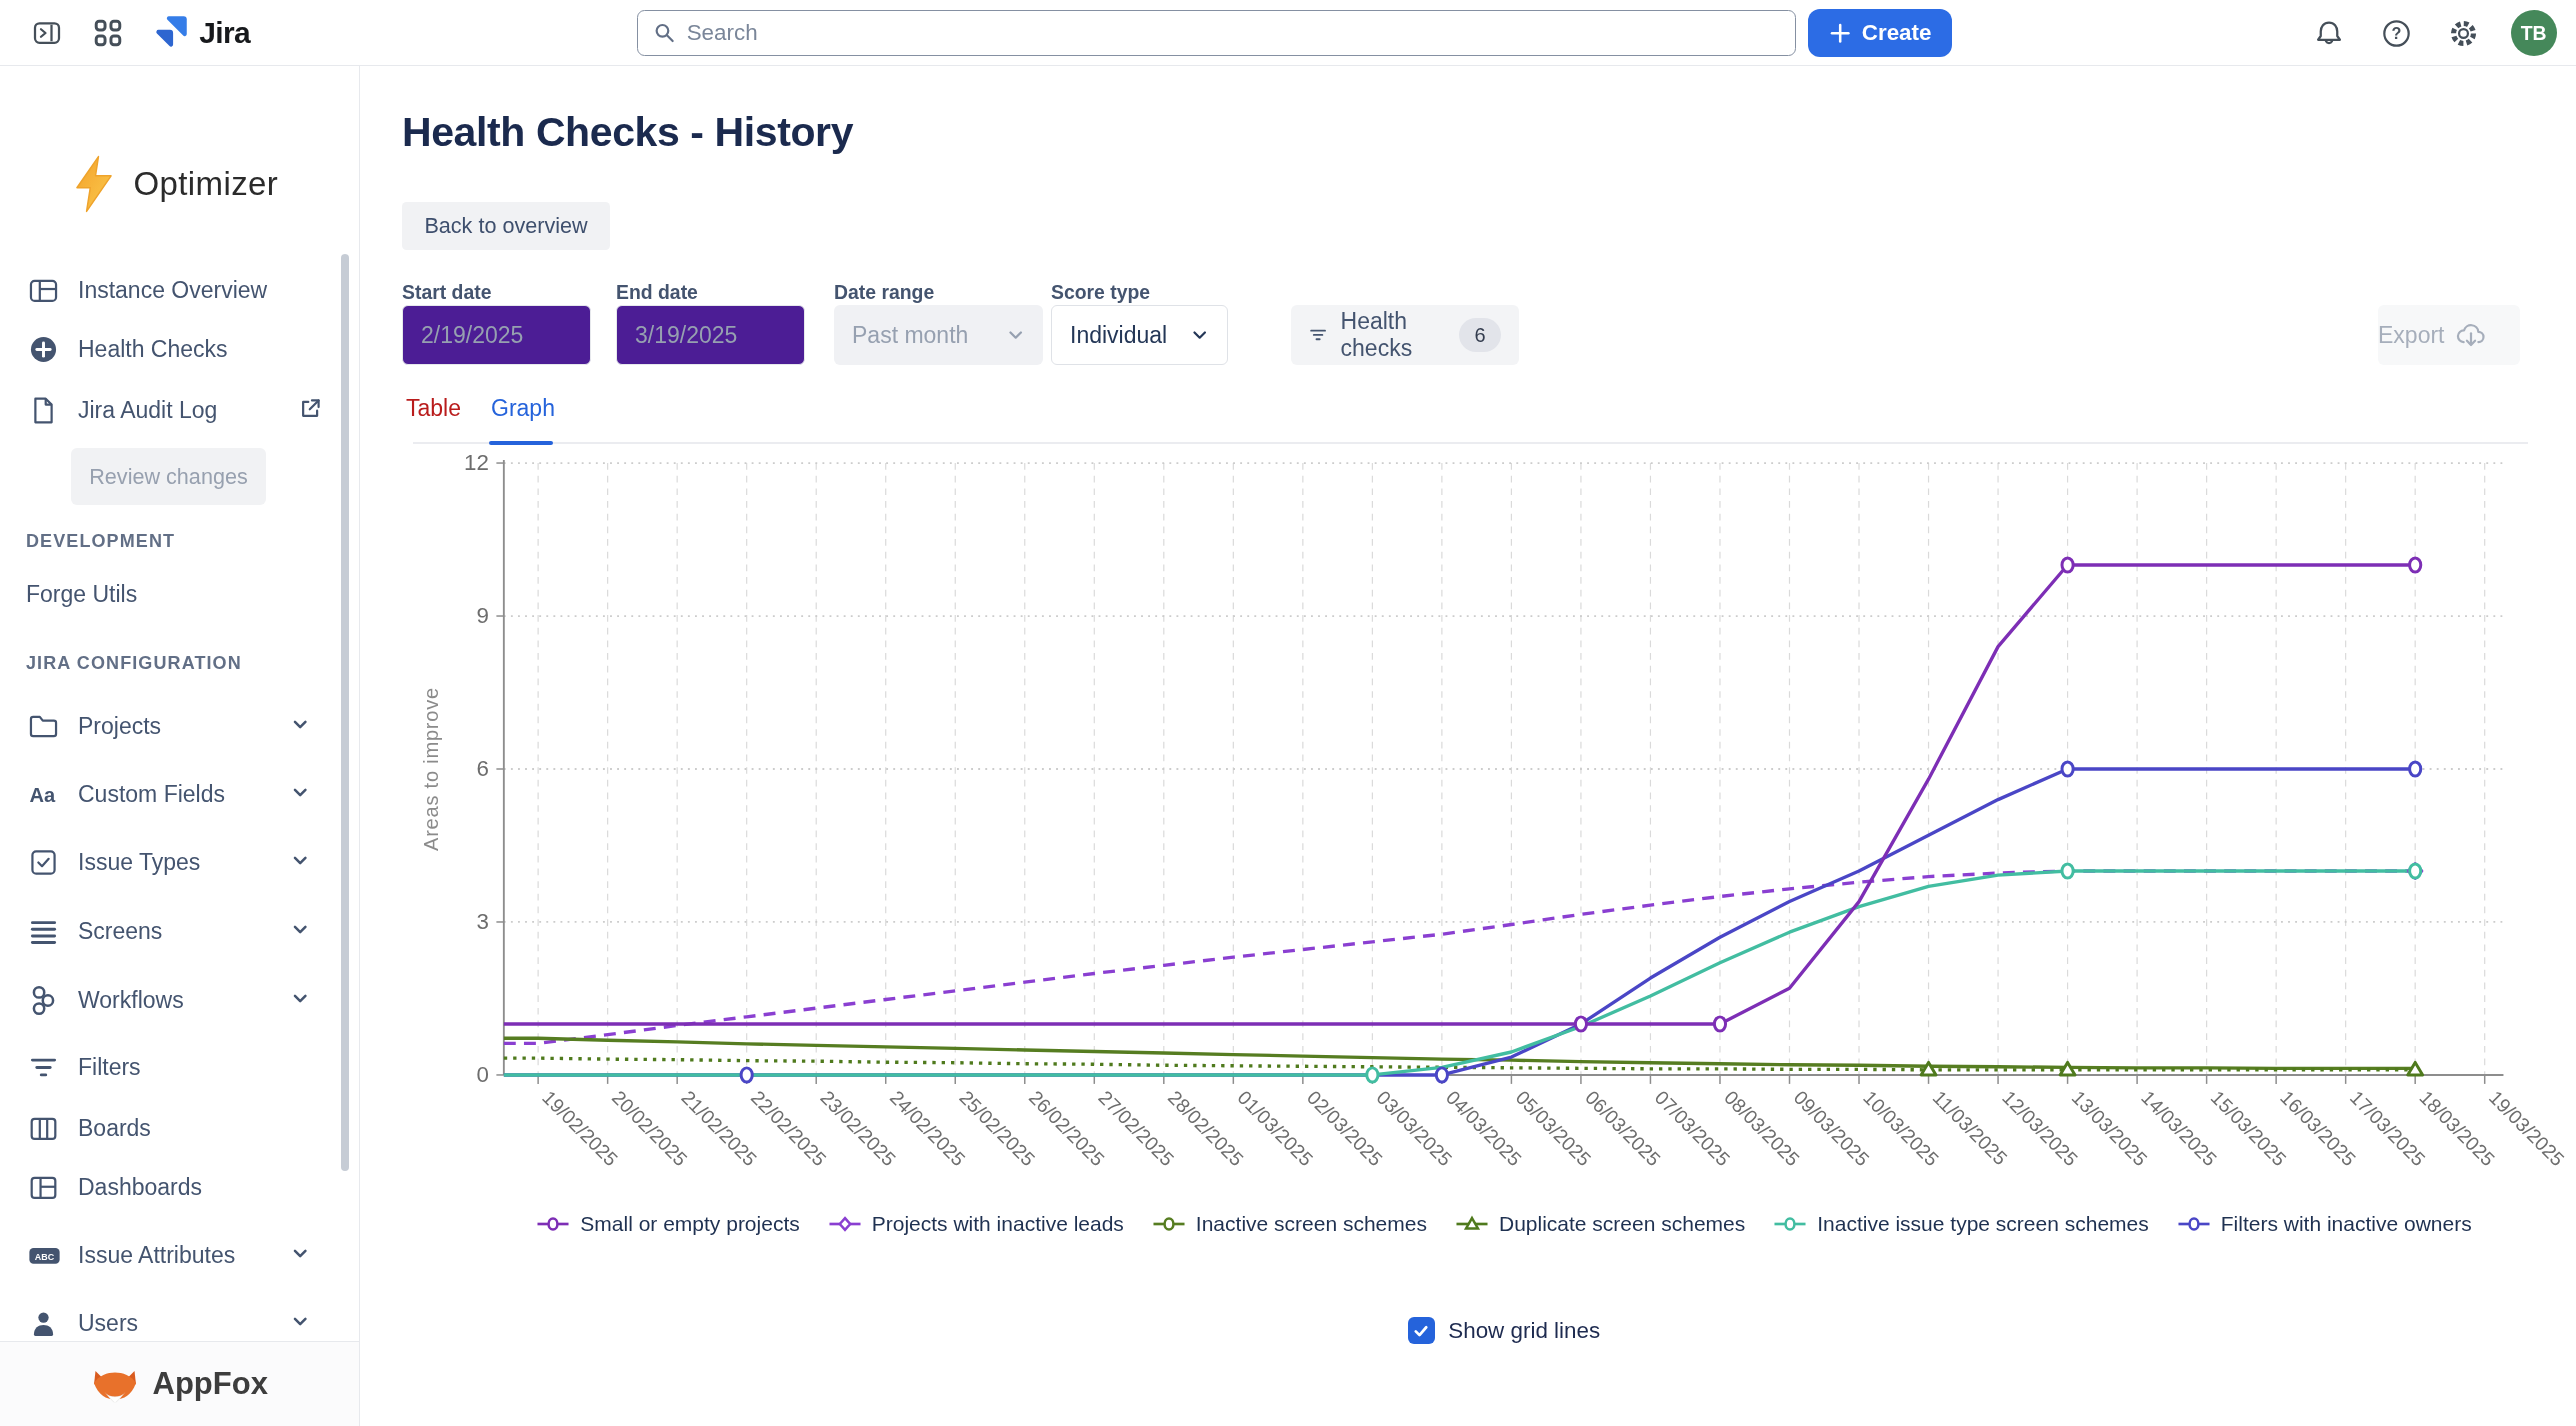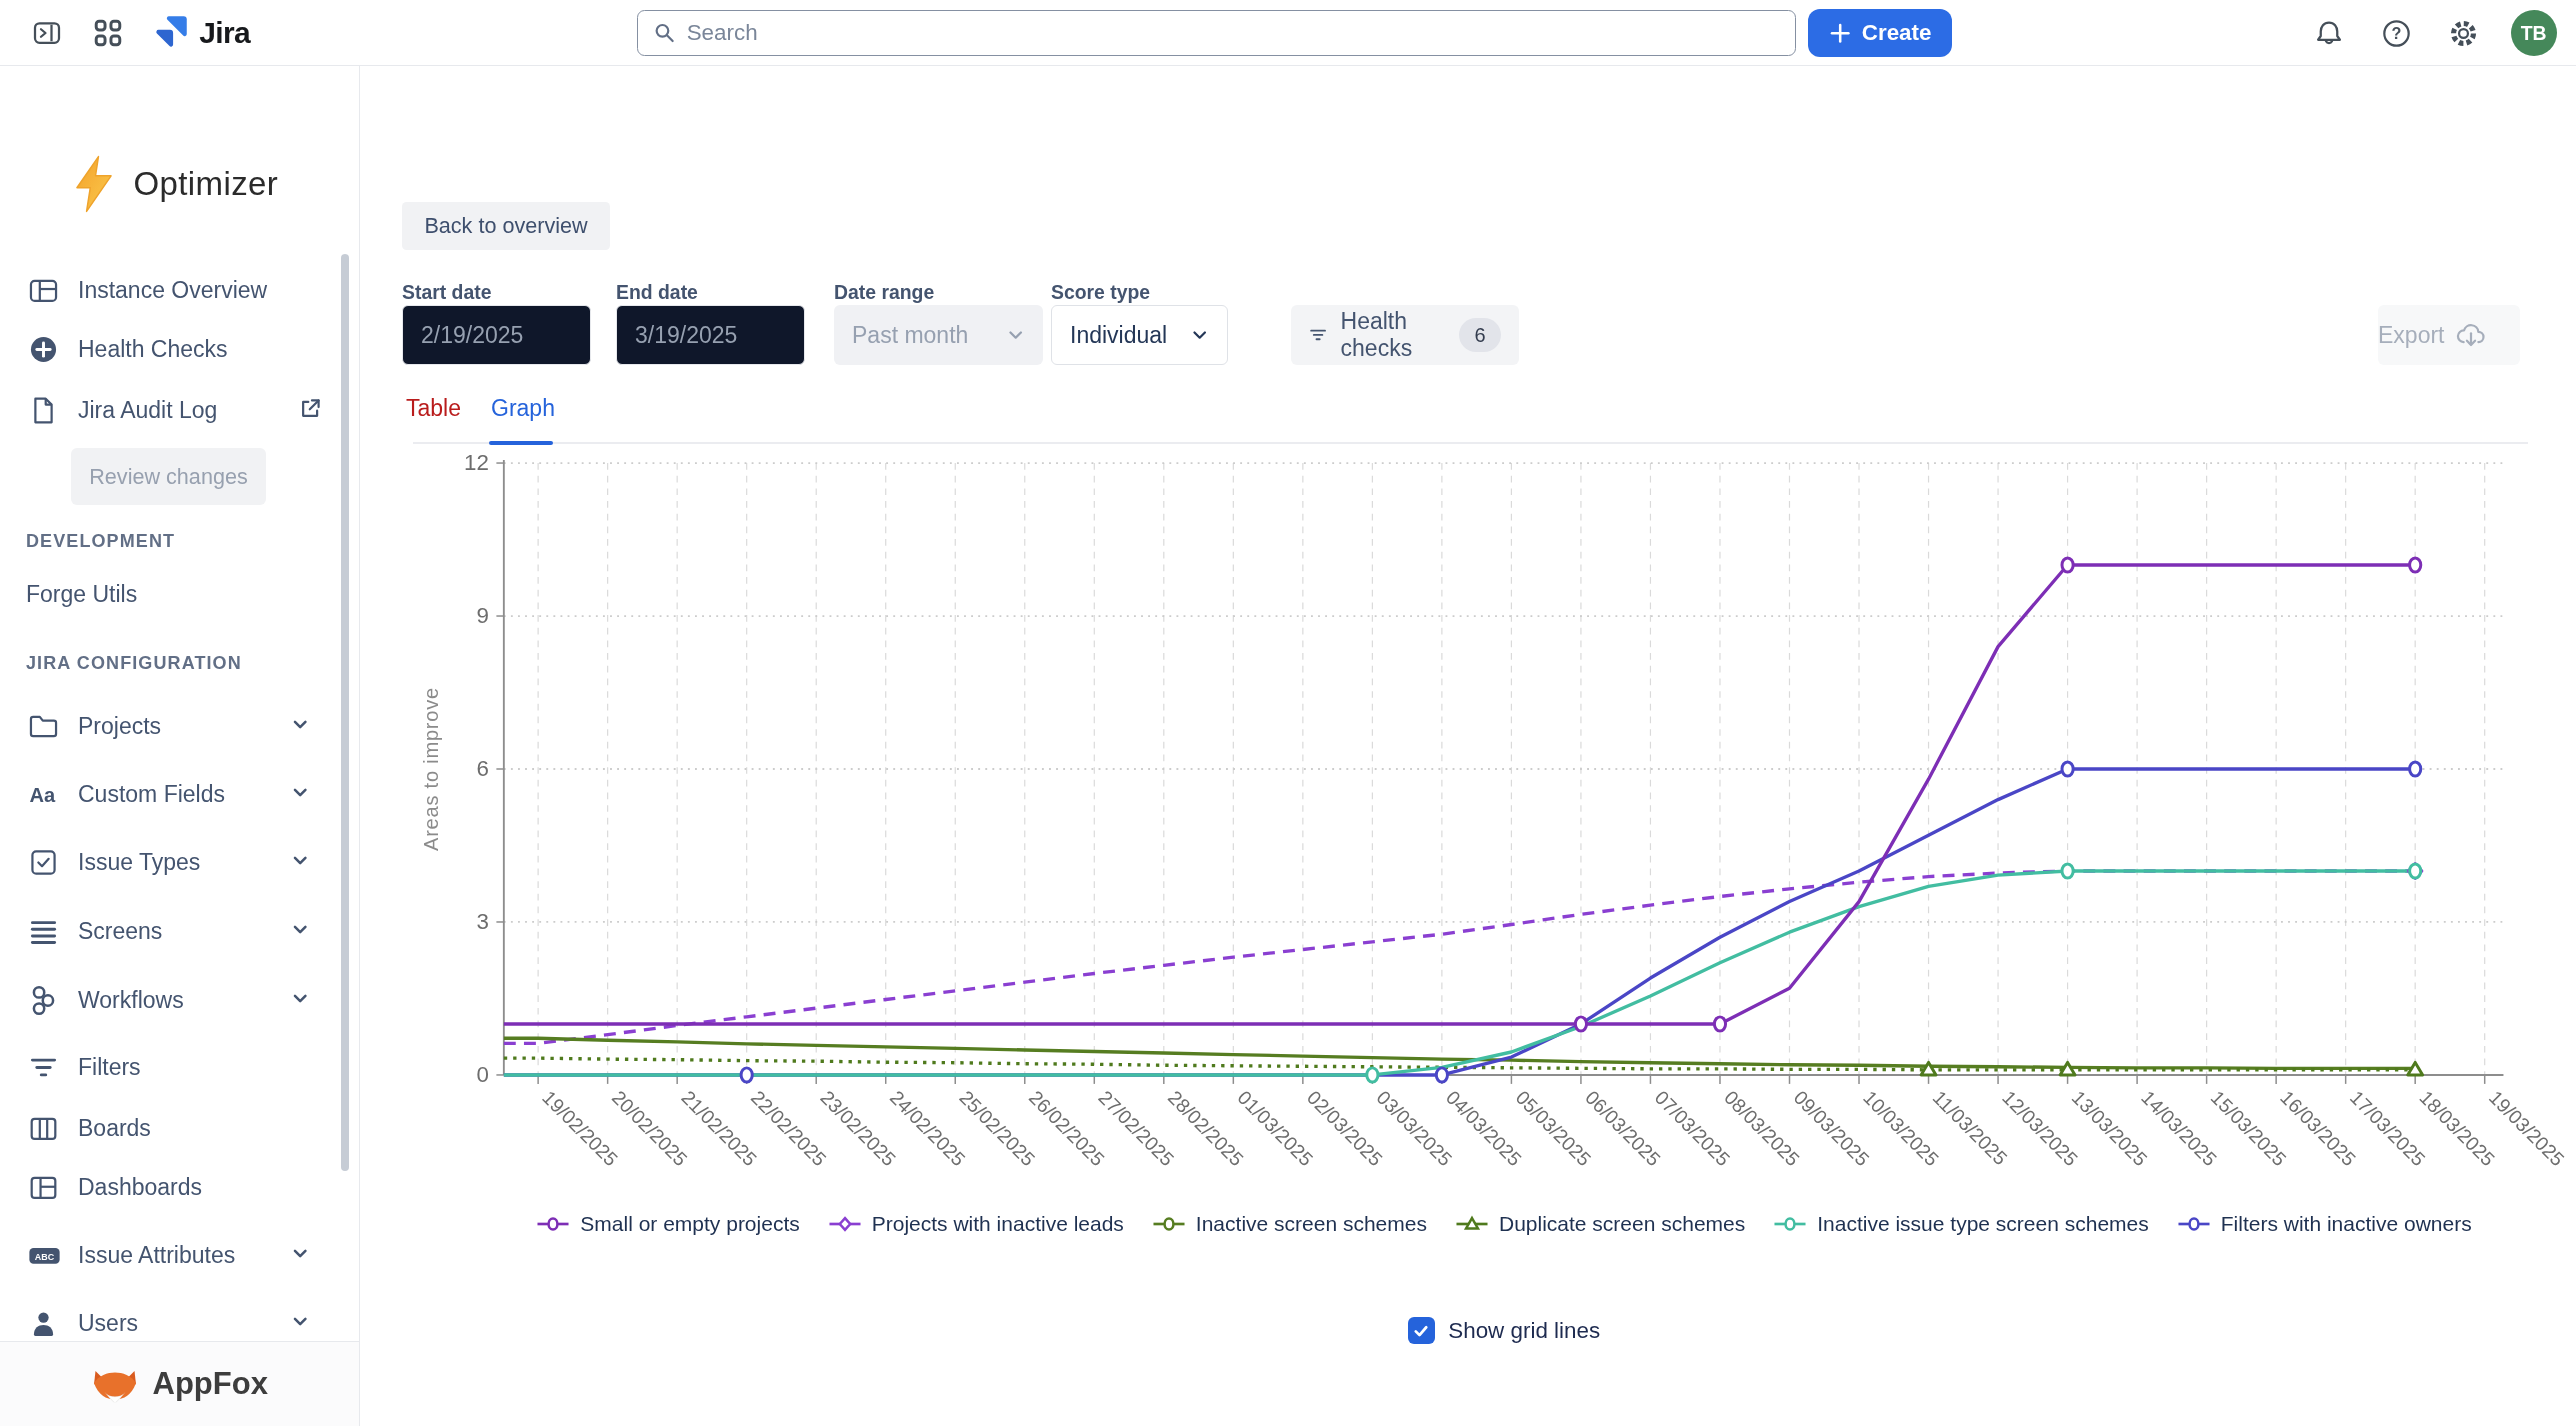--- a/index.html
+++ b/index.html
@@ -47,21 +47,21 @@
     border-top:1.5px solid #E7E9ED; display:flex; align-items:center; justify-content:center; gap:13.4px; }
   .side-footer .brand-text { font-size:31px; font-weight:600; color:#3D3D3D; }
 
   
   .page-title { position:absolute; left:42px; top:43px; font-size:41px; font-weight:700; color:#1B2A4E; letter-spacing:-0.4px; }
   .back-btn { position:absolute; left:42px; top:136px; height:48px; padding:0 22.4px; background:#F1F2F4; border:none;
     border-radius:4.5px; font-size:21.6px; color:#3E4F6D; font-weight:500; font-family:"Liberation Sans",sans-serif; cursor:pointer; }
   .f-label { position:absolute; top:215px; font-size:19.4px; font-weight:600; color:#44546F; }
   .f-box { position:absolute; top:239px; height:60px; border-radius:6px; display:flex; align-items:center;
     padding:0 18px; font-size:23px; }
-  .inputy { background:#0f172a; border:1.5px solid #E6E8EC; color:#96A0B0; }
+  .inputy { background:#4c1d95; border:1.5px solid #E6E8EC; color:#96A0B0; }
   .selecty { background:#F0F1F4; color:#96A0B0; justify-content:space-between; cursor:pointer; }
   .selecty2 { background:#fff; border:1.5px solid #DFE2E7; color:#243757; font-weight:500; justify-content:space-between; cursor:pointer; }
   .hc-btn { background:#F3F4F6; color:#44546F; font-weight:500; gap:13.4px; cursor:pointer; }
   .hc-badge { background:#E2E4EA; border-radius:745px; min-width:42px; height:34px; display:flex; align-items:center;
     justify-content:center; font-size:20px; color:#333C4E; padding:0 10.4px; }
   .export-btn { position:absolute; left:2018px; top:239px; width:142px; height:60px; background:#F7F8F9; border:none;
     border-radius:6px; font-size:23px; color:#A6AEBB; display:flex; align-items:center; justify-content:flex-start; gap:12px;
     font-family:"Liberation Sans",sans-serif; }
   .tab { position:absolute; top:329px; font-size:23px; font-weight:500; cursor:pointer; }
   .tab-divider { position:absolute; left:53px; right:48px; top:376px; height:2.2px; background:#EBECF0; }
@@ -343,20 +343,21 @@
       <path d="M58 8 L46 20 L60 26 Z" fill="#D95B1F"></path>
       <path d="M4 24 C10 14 22 10 32 10 C42 10 54 14 60 24 C54 40 44 46 32 46 C20 46 10 40 4 24 Z" fill="#E8712B"></path>
       <path d="M18 36 C24 44 40 44 46 36 L36 48 Q32 52 28 48 Z" fill="#EDEDED"></path>
       <path d="M22 40 L32 50 L42 40 C38 44 26 44 22 40 Z" fill="#fff"></path>
     </svg>
     <span class="brand-text">AppFox</span>
   </div>
 </nav>
 
 <main class="main">
+  <h1 class="page-title">Health Checks - History</h1>
   <button class="back-btn">Back to overview</button>
 
   <div class="f-label" style="left:42px">Start date</div>
   <div class="f-label" style="left:256px">End date</div>
   <div class="f-label" style="left:474px">Date range</div>
   <div class="f-label" style="left:691px">Score type</div>
 
   <div class="f-box inputy" style="left:42px; width:189px">
     <span>2/19/2025</span>
   </div>

